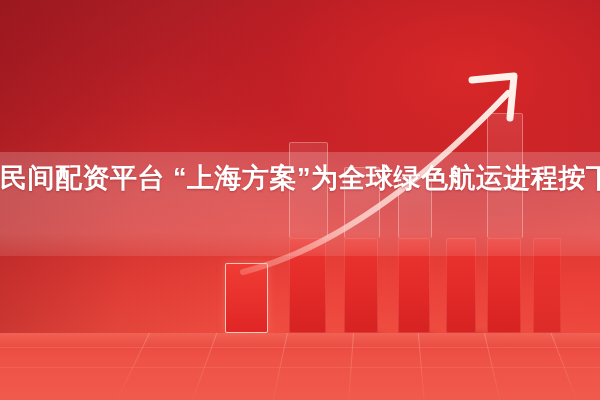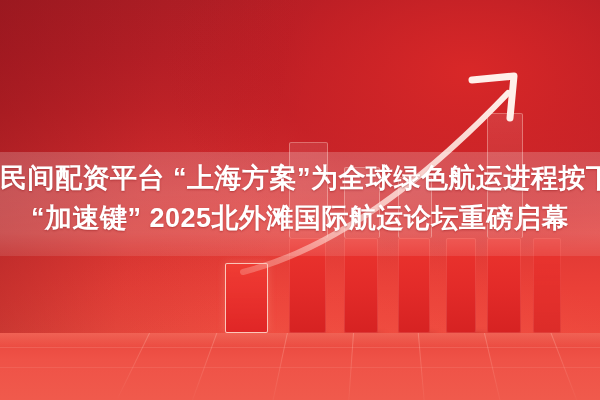--- a/index.html
+++ b/index.html
@@ -198,16 +198,15 @@
     <div class="floor-line" style="left:232px; transform:rotate(20deg);"></div>
     <div class="floor-line" style="left:296px; transform:rotate(12deg);"></div>
     <div class="floor-line" style="left:356px; transform:rotate(4deg);"></div>
     <div class="floor-line" style="left:414px; transform:rotate(-5deg);"></div>
     <div class="floor-line" style="left:474px; transform:rotate(-13deg);"></div>
     <div class="floor-line" style="left:534px; transform:rotate(-21deg);"></div>
   </div>
 
   <div class="headline">
     <span>民间配资平台 “上海方案”为全球绿色航运进程按下</span>
-    <span class="line2">“加速键”  2025北外滩国际航运论坛重磅启幕</span>
   </div>
 
 </div>
 
 </body></html>

